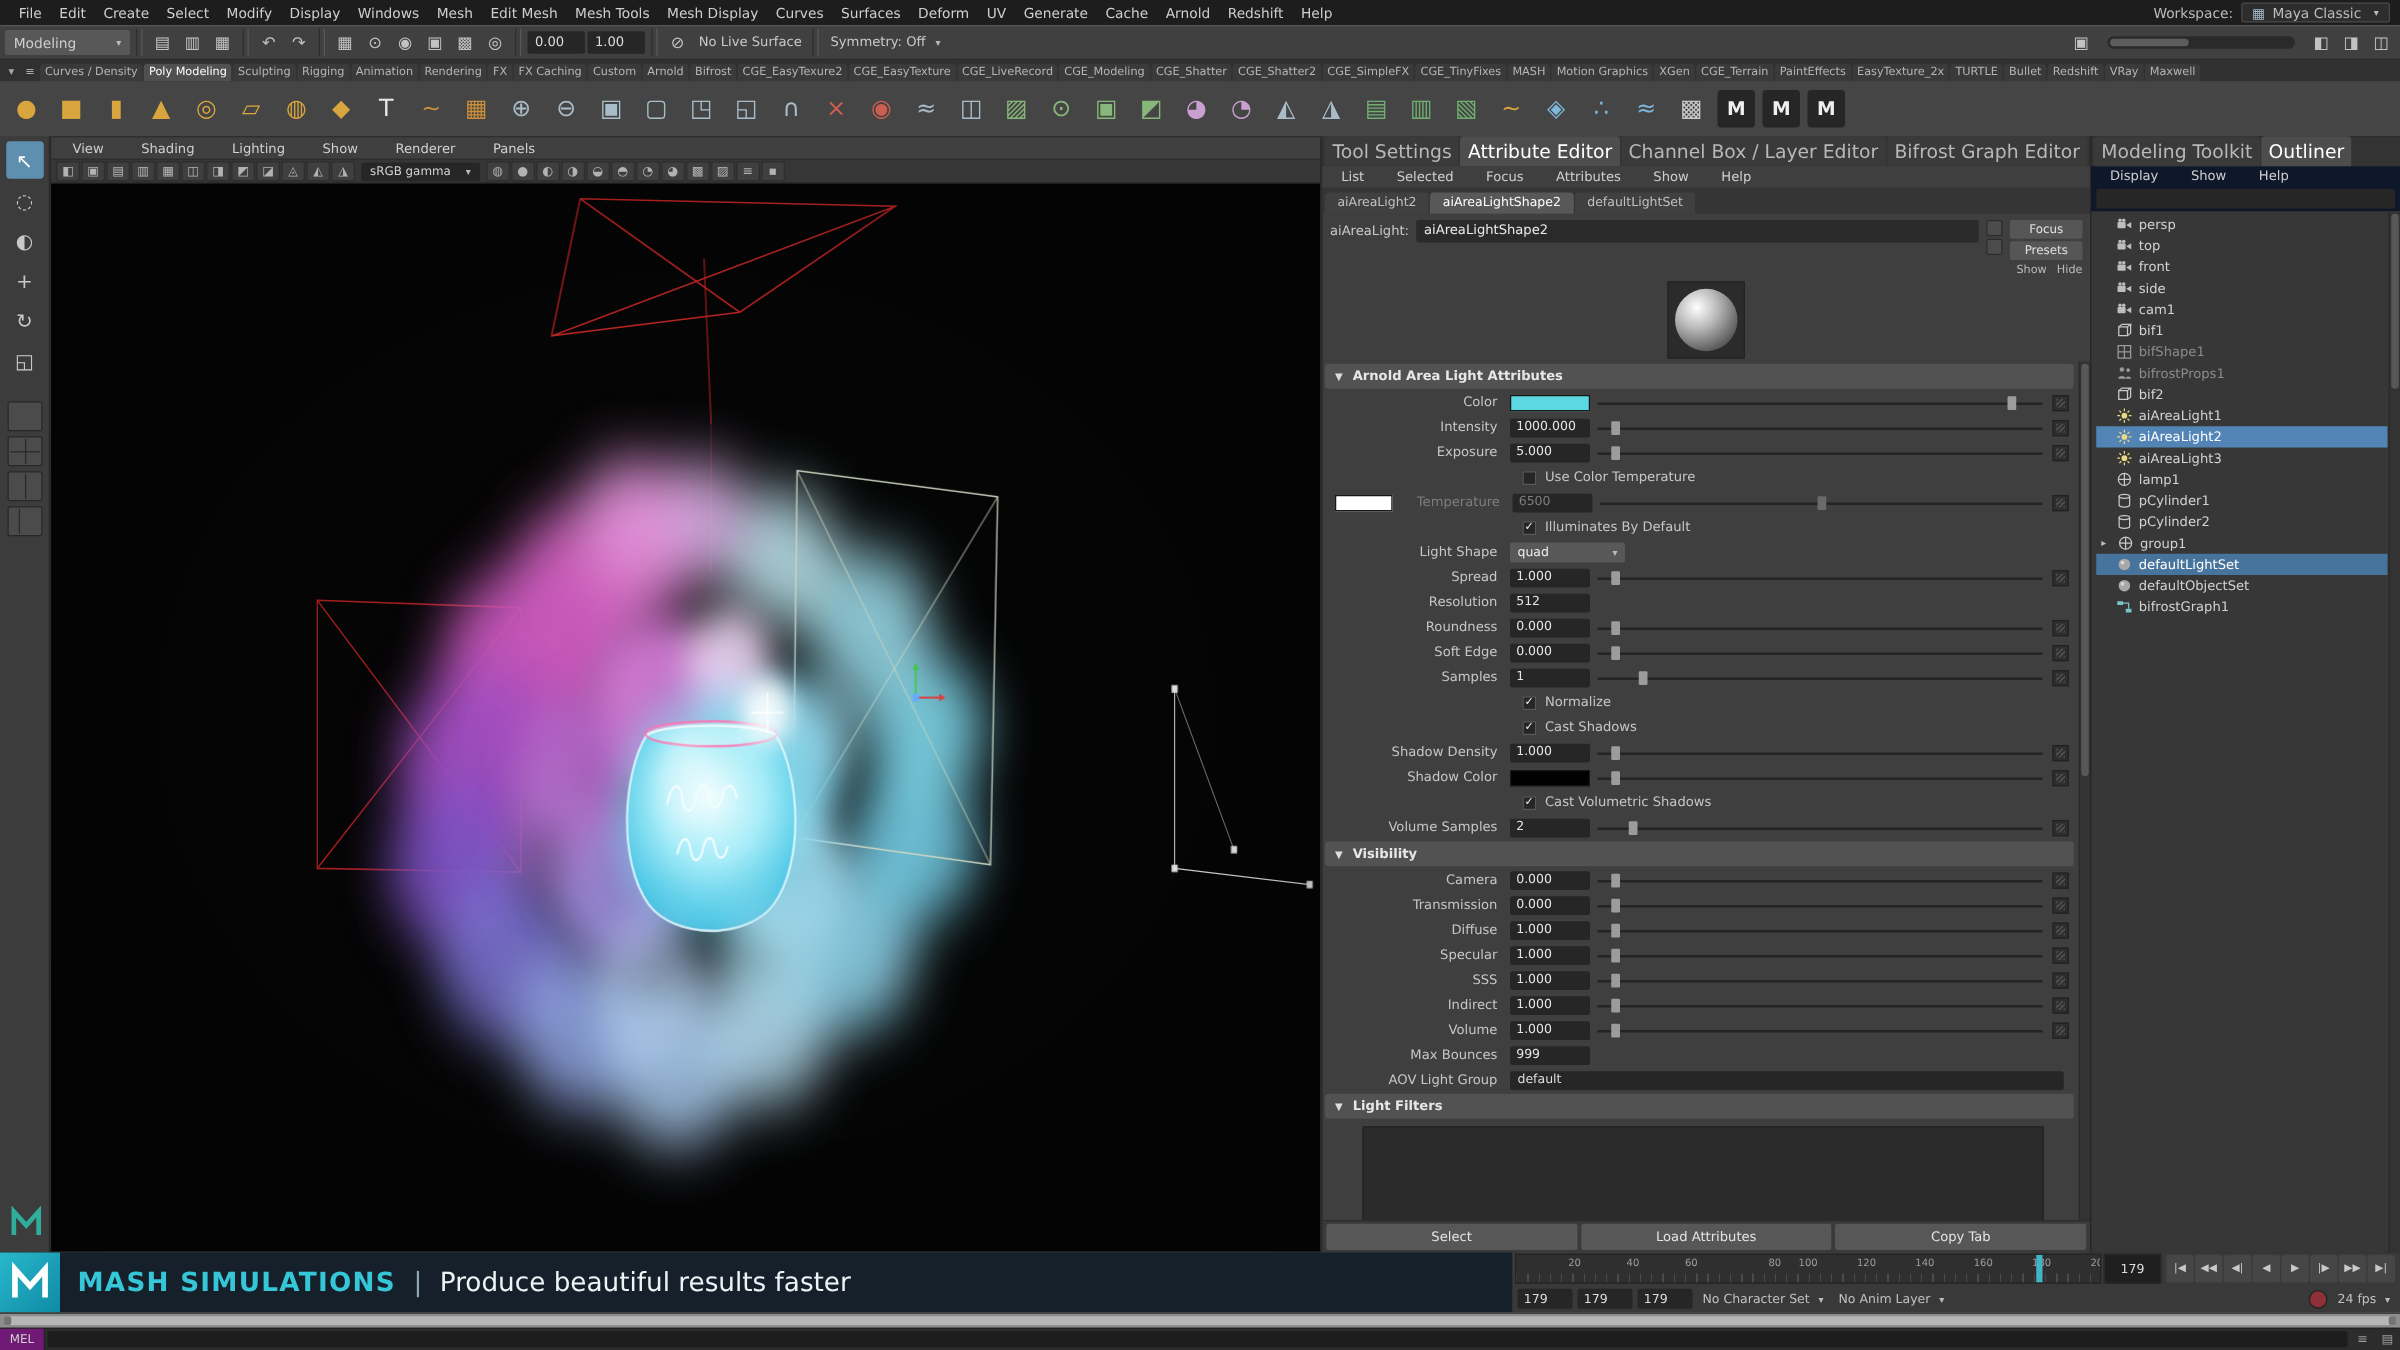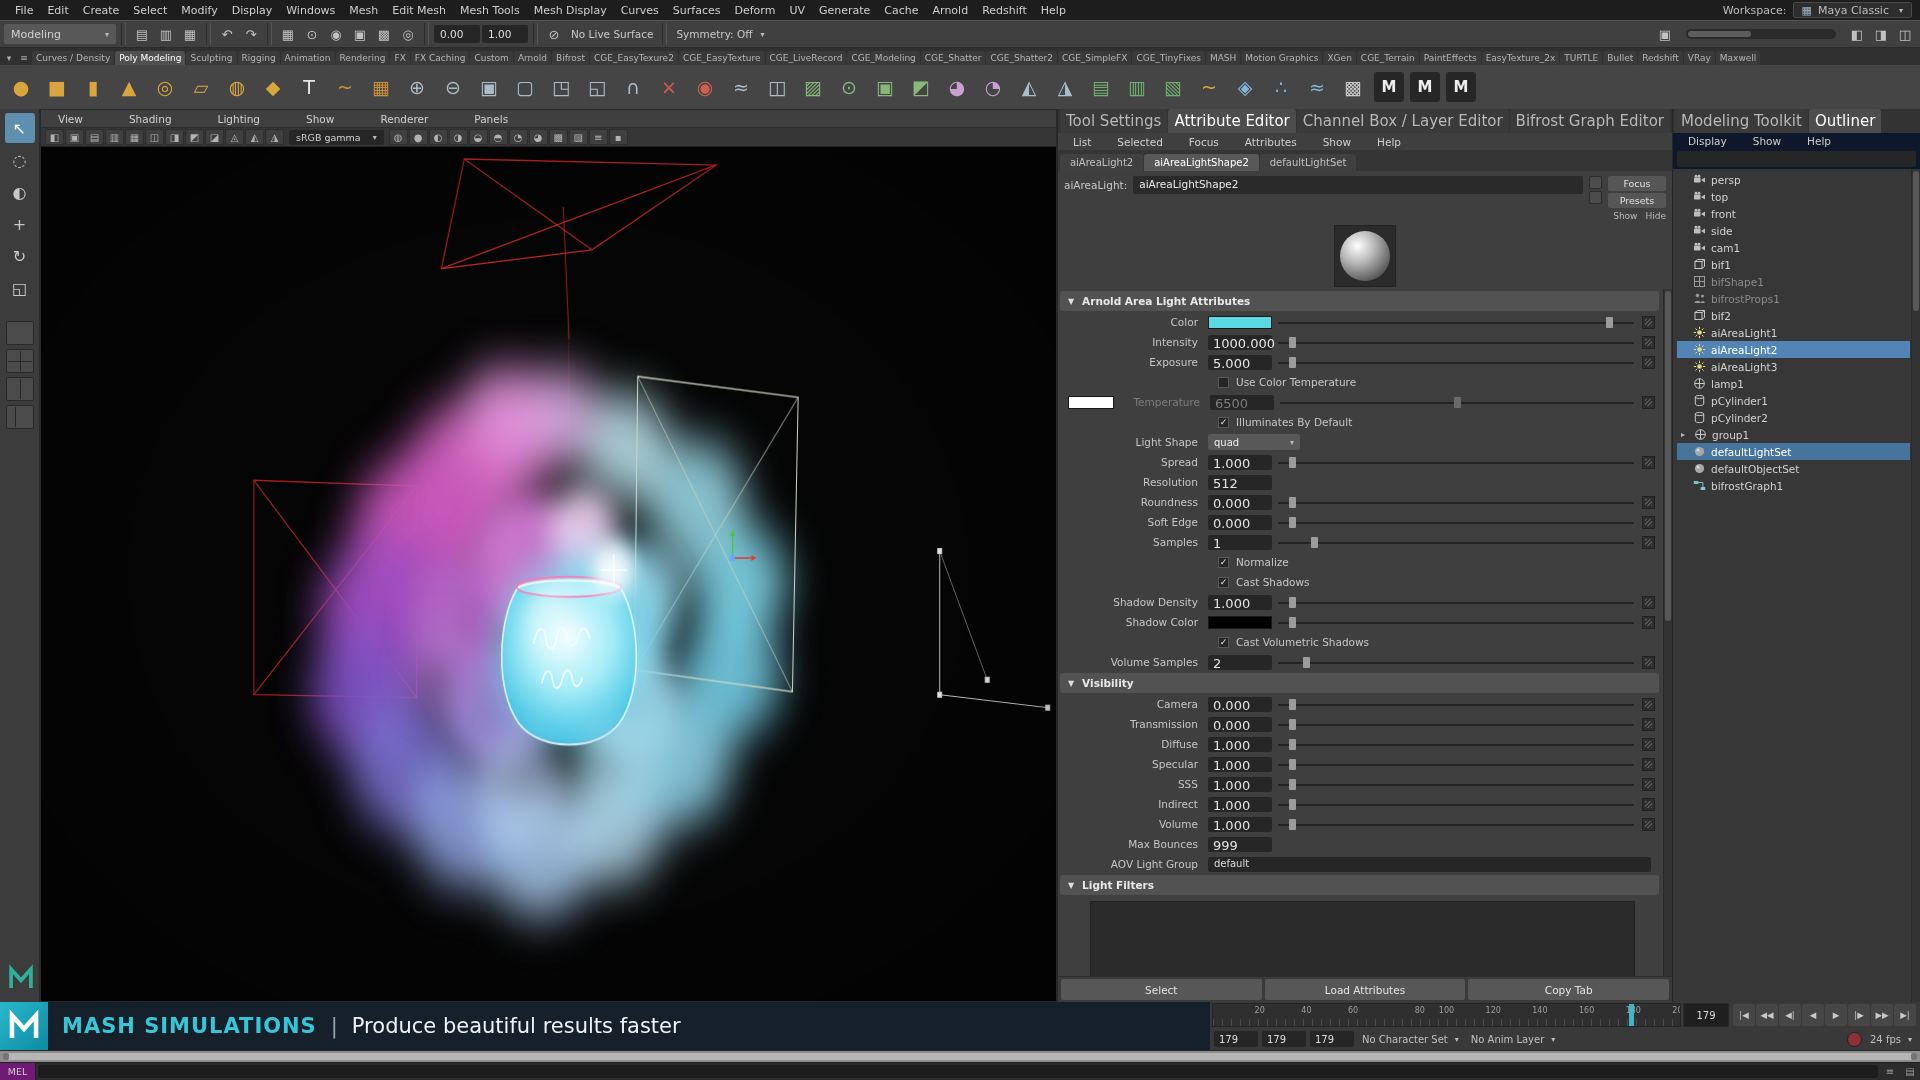--- a/index.html
+++ b/index.html
@@ -11,21 +11,21 @@
   .menubar{flex:0 0 20px;background:#1d1d1d;display:flex;align-items:center;padding:0 8px;font-size:11px;color:#cfcfcf;}
   .mb-menus{display:flex;align-items:center;}
   .menu-item{padding:0 7px;white-space:nowrap;cursor:default;}
   .mb-spacer{flex:1;}
   .workspace{display:flex;align-items:center;gap:6px;color:#bdbdbd;}
   .ws-icon{font-size:11px;color:#9fb6c8;}
   .ws-box{background:#2d2d2d;border:1px solid #4a4a4a;border-radius:2px;padding:0 8px;display:flex;gap:6px;align-items:center;height:16px;}
 
   
   .statusline{flex:0 0 28px;background:#404040;border-top:1px solid #555;border-bottom:1px solid #2a2a2a;display:flex;align-items:center;padding:0 4px;gap:2px;}
-  .sl-drop{width:112px;height:20px;background:#585858;border-radius:2px;display:flex;align-items:center;justify-content:space-between;padding:0 7px;}
+  .sl-drop{width:100px;height:20px;background:#585858;border-radius:2px;display:flex;align-items:center;justify-content:space-between;padding:0 7px;}
   .sl-sep{width:5px;height:22px;border-left:1px solid #2d2d2d;border-right:1px solid #575757;margin:0 3px;}
   .sl-icon{width:22px;height:22px;display:flex;align-items:center;justify-content:center;color:#c2c2c2;font-size:13px;border-radius:2px;}
   .sl-field{width:46px;height:18px;background:#262626;border-radius:2px;display:flex;align-items:center;padding:0 6px;font-size:10.5px;color:#ddd;}
   .sl-text{font-size:10.5px;color:#c8c8c8;padding:0 4px;display:flex;align-items:center;gap:4px;white-space:nowrap;}
   .sl-spacer{flex:1;}
   .sl-progress{width:150px;height:10px;background:#2a2a2a;border-radius:5px;position:relative;margin:0 8px;}
   .sl-progress::after{content:"";position:absolute;left:2px;top:2px;width:42%;height:6px;background:#5c5c5c;border-radius:3px;}
   .caret-sm{font-size:8px;color:#bbb;margin-left:4px;}
 
   
@@ -44,21 +44,21 @@
   .tool-btn{width:30px;height:30px;display:flex;align-items:center;justify-content:center;font-size:16px;color:#c8c8c8;border-radius:3px;}
   .tool-btn.active{background:#5f8fae;color:#fff;}
   .layout-group{margin-top:16px;display:flex;flex-direction:column;gap:4px;}
   .layout-btn{width:28px;height:24px;border:1px solid #282828;background:#4b4b4b;border-radius:2px;position:relative;}
   .layline{position:absolute;background:#282828;}
   .layline.v{top:1px;bottom:1px;left:50%;width:1px;}
   .layline.h{left:1px;right:1px;top:50%;height:1px;}
 
   
   .viewport{flex:1 1 auto;display:flex;flex-direction:column;min-width:0;border:1px solid #2a2a2a;background:#3c3c3c;}
-  .vp-menus{flex:0 0 17px;display:flex;gap:32px;align-items:center;padding:0 10px;font-size:10.5px;background:#3f3f3f;color:#d0d0d0;}
+  .vp-menus{flex:0 0 17px;display:flex;gap:16px;align-items:center;padding:0 10px;font-size:10.5px;background:#3f3f3f;color:#d0d0d0;}
   .vp-toolbar{flex:0 0 20px;background:#363636;border-top:1px solid #2d2d2d;border-bottom:1px solid #222;display:flex;align-items:center;padding:0 4px;gap:1px;}
   .vp-tool{width:19px;height:16px;display:flex;align-items:center;justify-content:center;font-size:10px;color:#b2b2b2;border-radius:2px;background:#3f3f3f;border:1px solid #2e2e2e;}
   .vp-drop{height:15px;background:#262626;border-radius:2px;display:flex;align-items:center;gap:8px;padding:0 7px;font-size:9.5px;color:#d2d2d2;margin:0 4px;white-space:nowrap;}
   .vp-canvas{flex:1;position:relative;background:#040404;overflow:hidden;}
   .vp-canvas svg{position:absolute;inset:0;width:100%;height:100%;}
 
   
   .ae{flex:0 0 392px;background:#3f3f3f;border-left:1px solid #262626;display:flex;flex-direction:column;min-height:0;}
   .ae-panel-tabs{flex:0 0 20px;display:flex;background:#333;align-items:flex-end;padding:0 2px;gap:1px;}
   .ae-panel-tab{font-size:15px;color:#b8b8b8;padding:3px 6px;background:#3a3a3a;border-radius:3px 3px 0 0;white-space:nowrap;}
@@ -79,21 +79,21 @@
   .ae-ball-tile{width:62px;height:62px;background:#2b2b2b;border:1px solid #222;display:flex;align-items:center;justify-content:center;}
   .ae-ball{width:50px;height:50px;border-radius:50%;background:radial-gradient(circle at 35% 30%, #ffffff, #b9b9b9 35%, #5c5c5c 75%, #3a3a3a);}
   .ae-scroll{flex:1;position:relative;overflow:hidden;padding-right:11px;}
   .ae-sections{display:flex;flex-direction:column;gap:2px;padding:2px 2px 0 2px;}
   .ae-sec-header{height:20px;background:#525252;border-radius:3px;display:flex;align-items:center;gap:8px;padding:0 8px;font-size:10.5px;color:#e8e8e8;font-weight:bold;}
   .sec-caret{font-size:8px;color:#ddd;}
   .ae-row{height:18px;display:flex;align-items:center;padding-right:4px;}
   .rlabel{width:148px;text-align:right;padding-right:10px;font-size:10.5px;color:#c6c6c6;white-space:nowrap;overflow:hidden;}
   .rlabel.short{width:96px;}
   .rlabel.dim,.ae-field.dim{color:#7d7d7d;}
-  .ae-field{width:64px;height:15px;background:#262626;border-radius:2px;padding:1px 5px;font-size:13px;color:#e4e4e4;white-space:nowrap;}
+  .ae-field{width:64px;height:15px;background:#262626;border-radius:2px;padding:1px 5px;font-size:10px;color:#e4e4e4;white-space:nowrap;}
   .ae-swatch{width:64px;height:13px;border:1px solid #181818;}
   .ae-swatch.temp{width:46px;margin-left:8px;}
   .ae-slider{flex:1;height:15px;position:relative;margin:0 6px;min-width:40px;}
   .ae-slider .track{position:absolute;left:0;right:0;top:7px;height:2px;background:#242424;}
   .ae-slider .handle{position:absolute;top:2px;width:7px;height:11px;background:#9c9c9c;border-radius:1px;}
   .ae-map{width:13px;height:13px;background:#2e2e2e;border:1px solid #212121;margin-left:2px;position:relative;}
   .ae-map::after{content:"";position:absolute;inset:2px;background:linear-gradient(135deg,#555 25%,transparent 25%,transparent 50%,#555 50%,#555 75%,transparent 75%);background-size:4px 4px;}
   .ae-check{height:18px;display:flex;align-items:center;gap:7px;font-size:10.5px;color:#c6c6c6;margin-left:158px;}
   .cbox{width:11px;height:11px;background:#262626;border:1px solid #585858;display:flex;align-items:center;justify-content:center;font-size:9px;color:#ececec;}
   .ae-dropdown{width:92px;height:16px;background:#585858;border-radius:2px;display:flex;align-items:center;justify-content:space-between;padding:0 6px;font-size:10px;color:#eee;}

